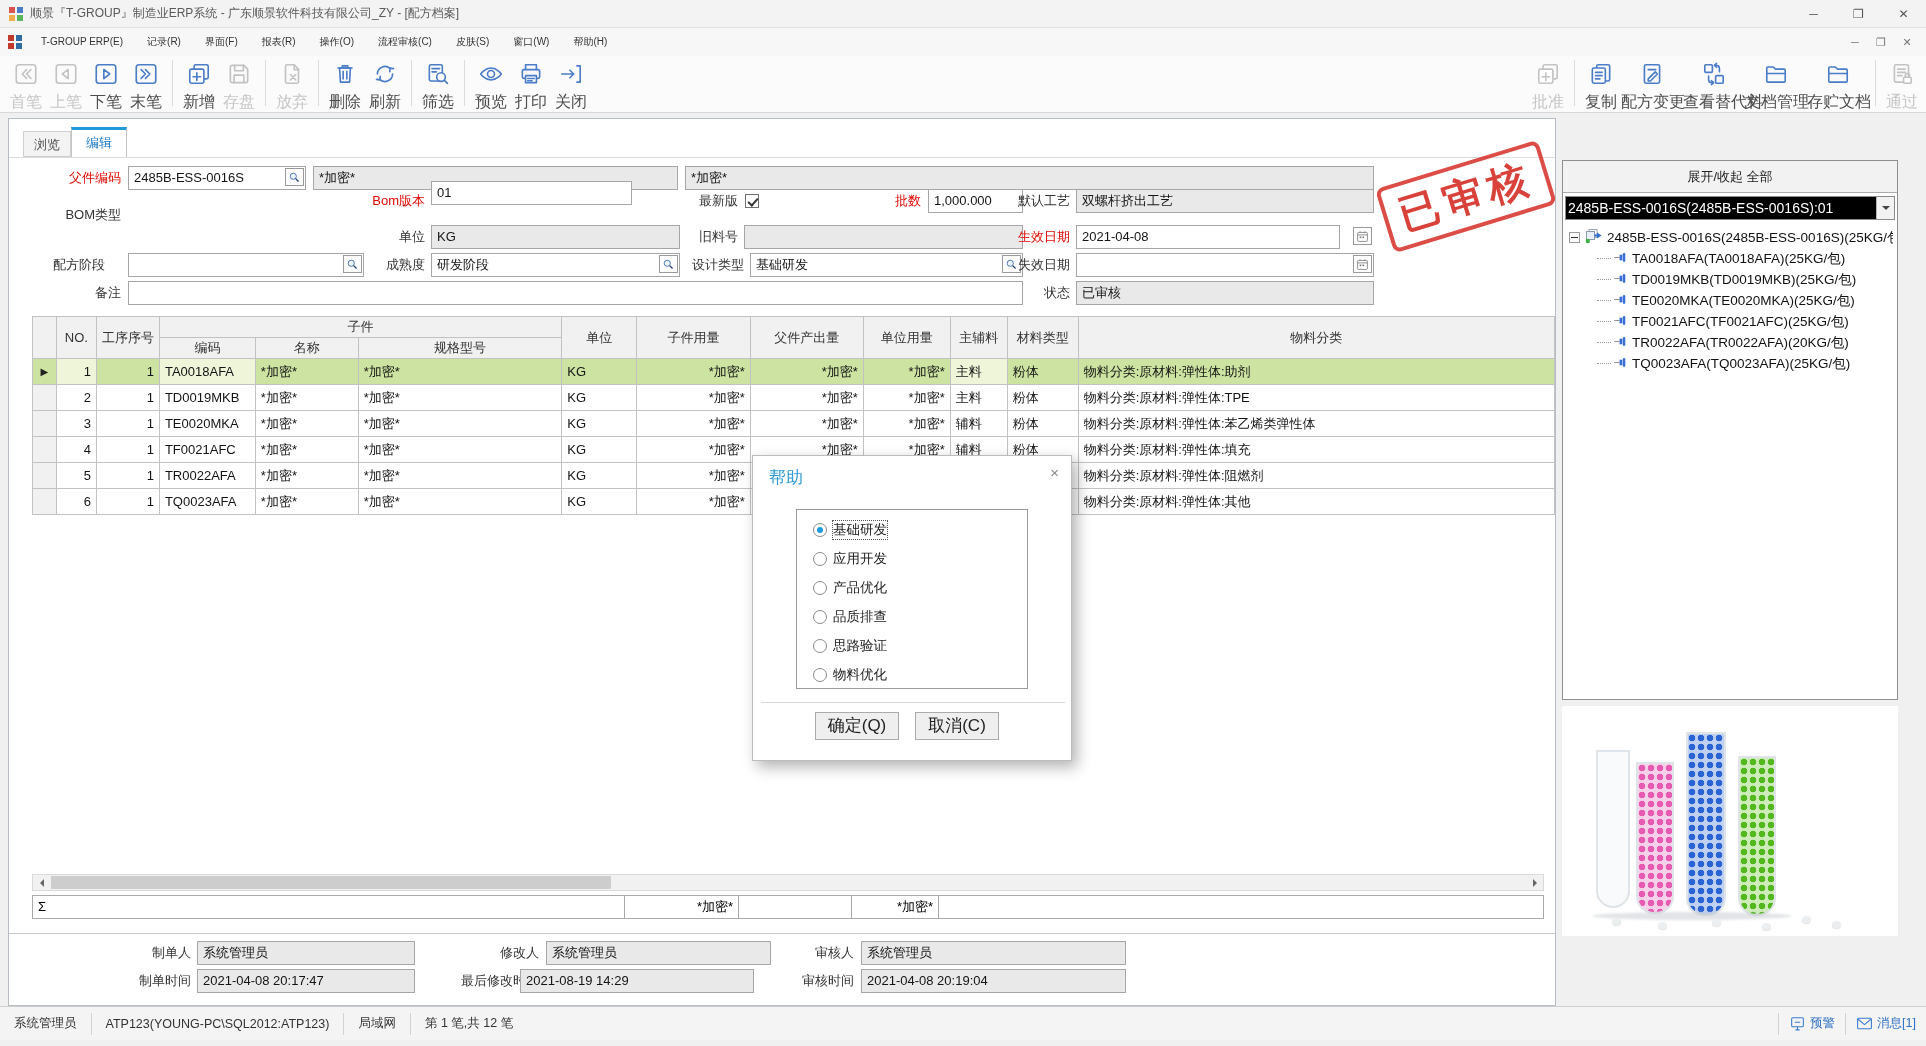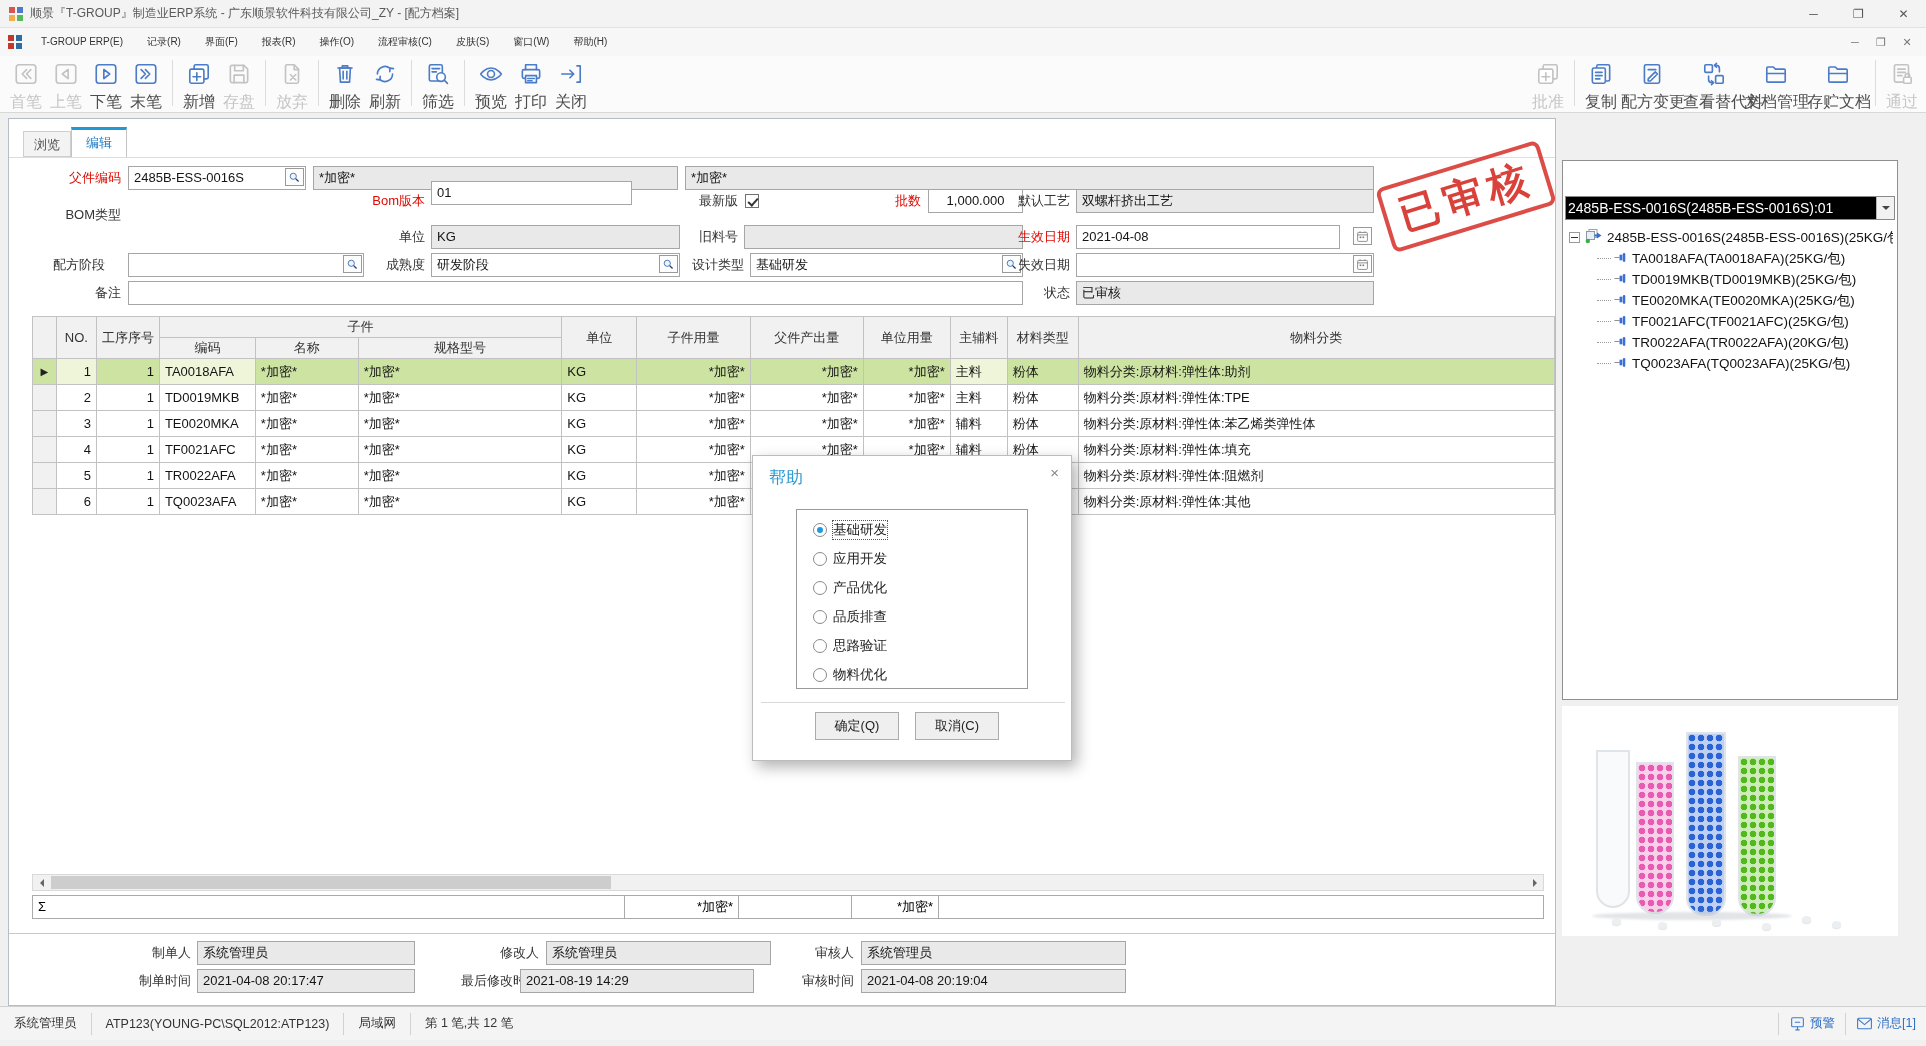--- a/index.html
+++ b/index.html
@@ -37,21 +37,21 @@
   .tab.inactive{left:14px;top:12px;width:48px;height:26px;line-height:26px;background:#f3f3f3;border:1px solid #cfcfcf;color:#555;}
   .tab.active{left:62px;top:8px;width:56px;height:30px;line-height:26px;background:#fff;border:1px solid #c4c4c4;
     border-top:3px solid #1f9ad7;border-bottom:none;color:#1f7cc4;z-index:2;}
   .tabline{position:absolute;left:0;top:38px;width:1546px;height:1px;background:#dcdcdc;}
   
   .lbl{position:absolute;height:24px;line-height:24px;font-size:13px;color:#333;text-align:right;white-space:nowrap;}
   .lbl.req{color:#e00800;}
   .fld{position:absolute;height:24px;border:1px solid #a6a6a6;background:#fff;font-size:13px;line-height:22px;
     padding:0 5px;color:#141414;white-space:nowrap;overflow:hidden;}
   .fld.ro{background:#e9e9e9;}
-  .fld.num{text-align:center;}
+  .fld.num{text-align:left;}
   .mini-btn{position:absolute;top:2px;width:19px;height:18px;border:1px solid #9a9a9a;background:#fdfdfd;
     display:flex;align-items:center;justify-content:center;}
   .mini-btn svg{width:13px;height:13px;}
   .radio-box{position:absolute;border:1px solid #a6a6a6;background:#fff;}
   .radio-row{display:flex;align-items:center;font-size:13px;color:#222;margin:5px 0 0 10px;}
   .rad{width:14px;height:14px;border:1px solid #8a8a8a;border-radius:50%;background:#fff;margin-right:6px;position:relative;}
   .rad.on::after{content:"";position:absolute;left:3px;top:3px;width:6px;height:6px;border-radius:50%;background:#1d9ae0;}
   .cb{width:14px;height:14px;border:1px solid #707070;background:#fff;position:relative;display:inline-block;vertical-align:-2px;}
   .cb.on::after{content:"";position:absolute;left:2px;top:3px;width:8px;height:4px;border-left:2px solid #333;border-bottom:2px solid #333;transform:rotate(-48deg);}
   
@@ -110,21 +110,21 @@
   .dialog{position:absolute;left:752px;top:455px;width:320px;height:306px;background:#fff;border:1px solid #bcbcbc;
     box-shadow:5px 6px 14px rgba(0,0,0,.3);z-index:50;}
   .dlg-title{position:absolute;left:16px;top:10px;font-size:17px;color:#2e9ad2;}
   .dlg-close{position:absolute;right:12px;top:8px;font-size:15px;color:#888;}
   .dlg-group{position:absolute;left:43px;top:53px;width:232px;height:180px;border:1px solid #9a9a9a;}
   .dlg-opt{display:flex;align-items:center;font-size:13.5px;color:#222;margin:11px 0 0 16px;}
   .dlg-opt .rad{margin-right:6px;}
   .dlg-opt.focus .optlbl{outline:1px dotted #555;}
   .dlg-sepline{position:absolute;left:8px;top:246px;width:304px;height:2px;border-top:1px solid #d9d9d9;border-bottom:1px solid #fff;}
   .dlg-btn{position:absolute;top:256px;width:84px;height:28px;background:#efefef;border:1px solid #ababab;
-    font-size:13px;color:#222;text-align:center;line-height:26px;}
+    font-size:17px;color:#222;text-align:center;line-height:26px;}
 </style>
 </head>
 <body>
 
 <div class="titlebar">
   <span class="app-ico">
       <i style="background:#d9534f"></i>
       <i style="background:#4a7cc8"></i>
       <i style="background:#f0ad4e"></i>
       <i style="background:#5cb85c"></i>
@@ -564,20 +564,21 @@
   <div class="fld ro" style="left:537px;top:822px;width:225px">系统管理员</div>
   <div class="lbl" style="left:420px;top:850px;width:110px">最后修改时间</div>
   <div class="fld ro" style="left:511px;top:850px;width:234px">2021-08-19 14:29</div>
   <div class="lbl" style="left:763px;top:822px;width:82px">审核人</div>
   <div class="fld ro" style="left:852px;top:822px;width:265px">系统管理员</div>
   <div class="lbl" style="left:735px;top:850px;width:110px">审核时间</div>
   <div class="fld ro" style="left:852px;top:850px;width:265px">2021-04-08 20:19:04</div>
 </div>
 
 <div class="side">
+  <div class="side-hd">展开/收起 全部</div>
   <div class="combo">
     <span class="combo-txt">2485B-ESS-0016S(2485B-ESS-0016S):01</span>
     <span class="combo-btn"></span>
   </div>
   <div class="tree" id="bom-tree">
       <div class="tnode">
         <span class="exp"></span>
         <span class="ticon"><svg width="19" height="16" viewBox="0 0 19 16">
             <rect x="5" y="1.5" width="8" height="8" fill="#fff" stroke="#9aa4ae"></rect>
             <rect x="2.5" y="3.5" width="8" height="8" fill="#e9eff6" stroke="#8b99a8"></rect>

